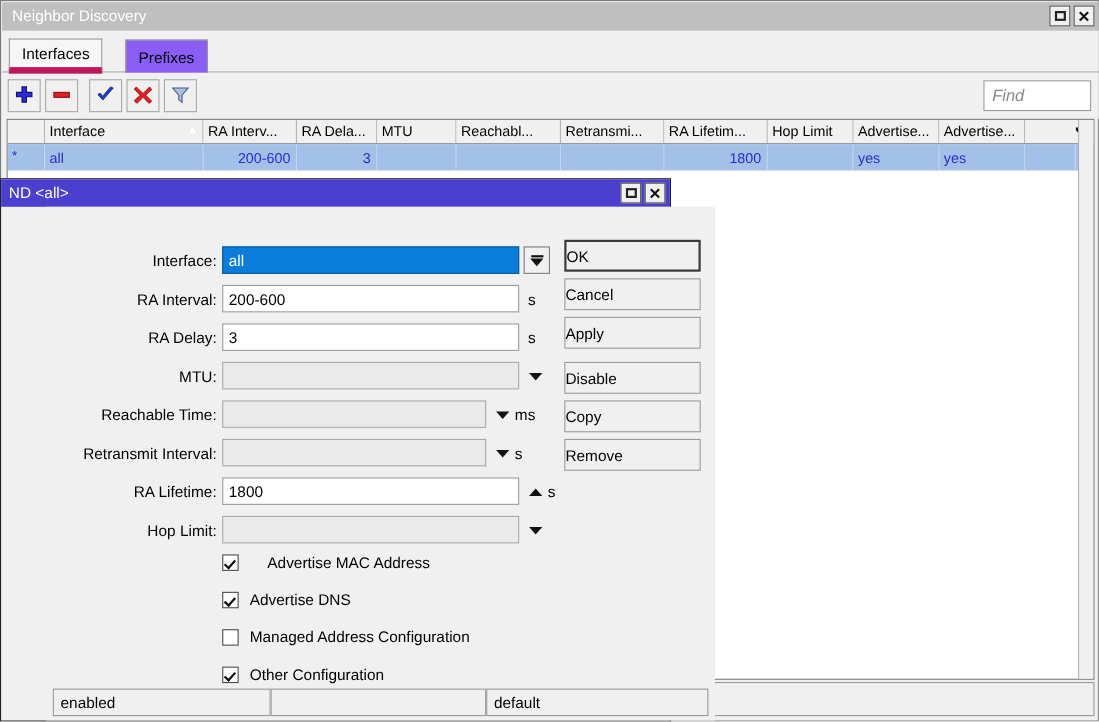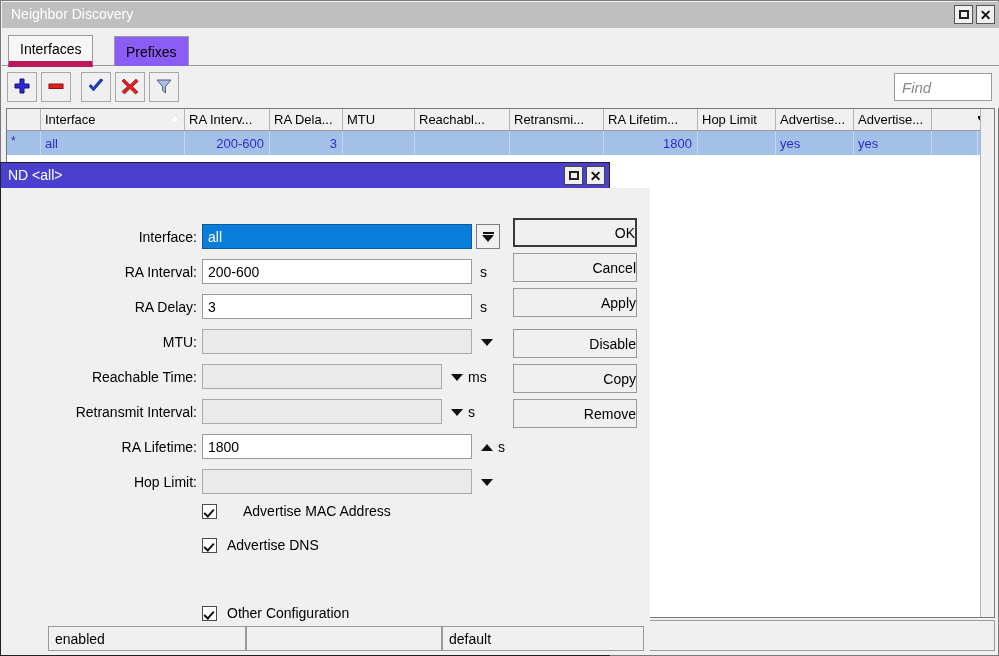--- a/index.html
+++ b/index.html
@@ -249,21 +249,21 @@
     border:solid #111;border-width:0 2px 2px 0;
     transform:rotate(42deg);
   }
   .clabel{margin-left:10px;font-size:14px;white-space:nowrap;}
 
   
   .dlgbtn{
     position:absolute;left:471px;width:124px;height:29px;
     background:#f0f0f0;border:1px solid #9a9a9a;
     box-sizing:border-box;
-    display:flex;align-items:center;justify-content:flex-end;
+    display:flex;align-items:center;justify-content:flex-start;
     font-size:14px;
   }
   .dlgbtn.default{border:2px solid #3a3a3a;}
 
   
   .dstat{
     position:absolute;top:438px;height:25px;
     background:#f0f0f0;border:1px solid #9a9a9a;
     box-sizing:border-box;
     display:flex;align-items:center;
@@ -497,20 +497,24 @@
         </div>
       </div>
       <div class="crow" style="top: 312px; gap: 16px;">
         <span class="cbox checked"></span>
         <span class="clabel">Advertise MAC Address</span>
       </div>
       <div class="crow" style="top: 346px;">
         <span class="cbox checked"></span>
         <span class="clabel">Advertise DNS</span>
       </div>
+      <div class="crow" style="top: 380px;">
+        <span class="cbox"></span>
+        <span class="clabel">Managed Address Configuration</span>
+      </div>
       <div class="crow" style="top: 414px;">
         <span class="cbox checked"></span>
         <span class="clabel">Other Configuration</span>
       </div>
       <div class="dlgbtn default" style="top: 30px;">
         <span>OK</span>
       </div>
       <div class="dlgbtn" style="top: 65px;">
         <span>Cancel</span>
       </div>

